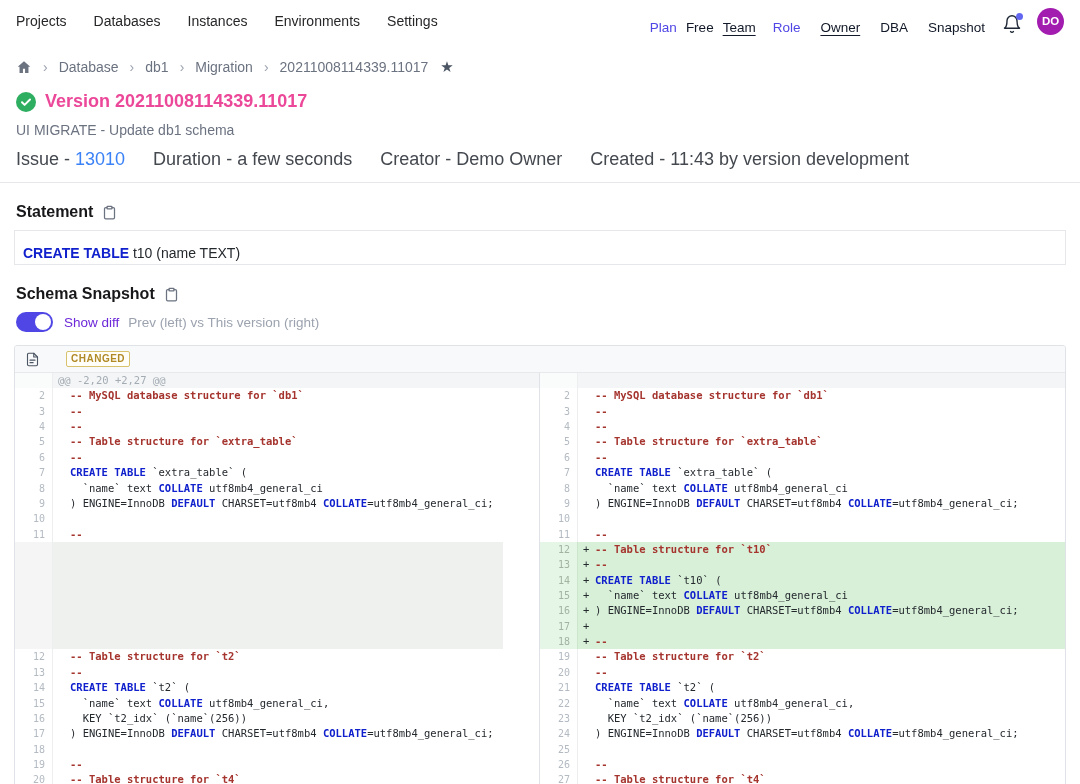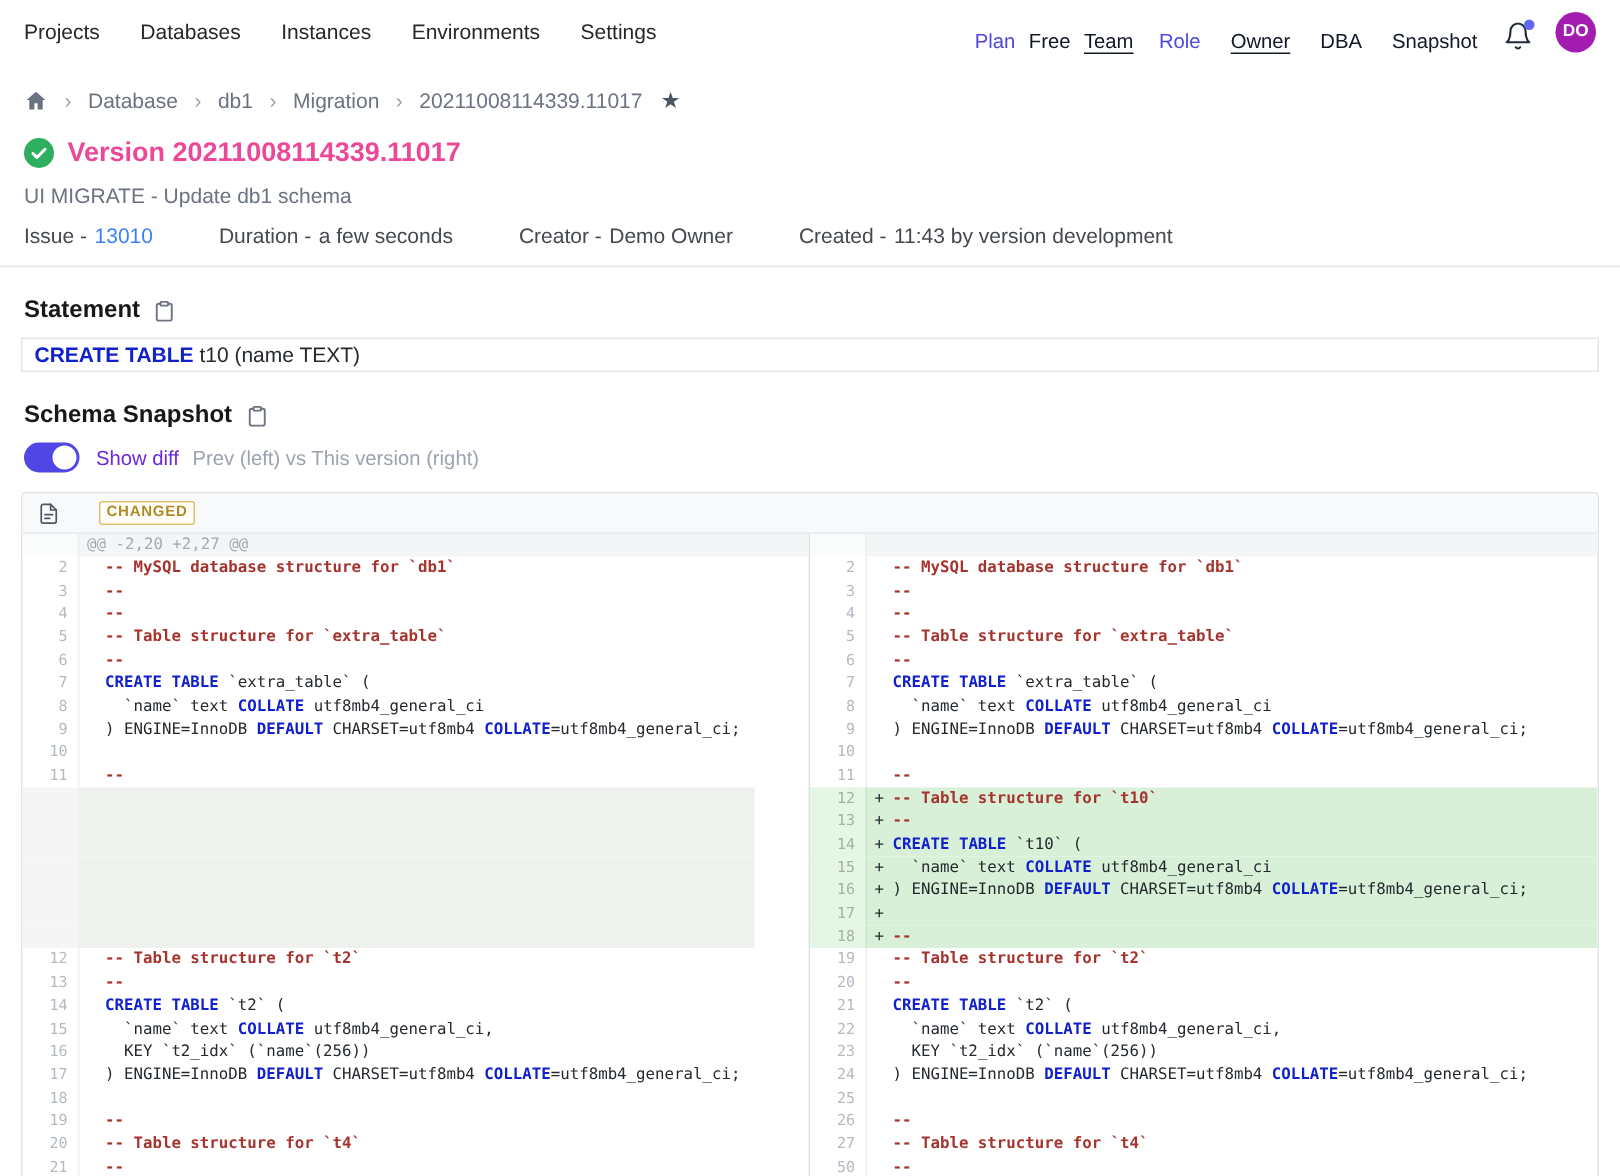--- a/index.html
+++ b/index.html
@@ -29,30 +29,30 @@
   .breadcrumb { display:flex; align-items:center; gap:11px; padding:0 16px; margin-top:13px; height:24px;
                 font-size:14px; color:#6b7280; }
   .crumb { cursor:pointer; }
   .crumb-sep { color:#9ca3af; font-size:14px; }
   .star { color:#4b5563; font-size:15px; cursor:pointer; margin-left:1px; }
 
   
   .title-row { display:flex; align-items:center; gap:9px; padding:0 16px; margin-top:12px; }
   .page-title { font-size:18px; font-weight:700; color:#ec4899; }
   .subtitle { padding:0 16px; margin-top:10px; font-size:14px; color:#6b7280; }
-  .meta-row { display:flex; gap:44px; padding:0 16px; margin-top:11px; font-size:14px; color:#44484f; }
+  .meta-row { display:flex; gap:28px; padding:0 16px; margin-top:11px; font-size:18px; color:#44484f; }
   .meta-item { display:flex; gap:5px; }
   .link { color:#3b82f6; cursor:pointer; }
   .divider { border-top:1px solid #e5e7eb; margin-top:12px; }
 
   
   .section-title { display:flex; align-items:center; gap:9px; padding:0 16px; margin-top:20px;
                    font-size:16px; font-weight:600; color:#18181b; }
   .copy-icon { cursor:pointer; display:flex; align-items:center; }
-  .stmt-box { margin:9px 14px 0; border:1px solid #e5e7eb; padding:2px 8px 3px; font-size:14px; color:#24292e; min-height:23px; }
+  .stmt-box { margin:9px 14px 0; border:1px solid #e5e7eb; padding:14px 8px 3px; font-size:14px; color:#24292e; min-height:23px; }
   .toggle-row { display:flex; align-items:center; padding:0 16px; margin-top:9px; }
   .switch { width:37px; height:20px; border-radius:10px; background:#4f46e5; position:relative; cursor:pointer; flex:none; }
   .switch::after { content:""; position:absolute; top:2px; right:2px; width:16px; height:16px; border-radius:50%; background:#fff; }
   .toggle-label { font-size:13.5px; font-weight:400; color:#6d28d9; margin-left:11px; }
   .toggle-hint { font-size:13.5px; color:#9ca3af; margin-left:9px; }
 
   
   .diff { margin:13px 14px 0; border:1px solid #dfe3e8; border-radius:3px; overflow:hidden; background:#fff; }
   .diff-header { height:27px; display:flex; align-items:center; gap:26px; padding:0 10px;
                  background:#f8f9fa; border-bottom:1px solid #e7eaed; }

